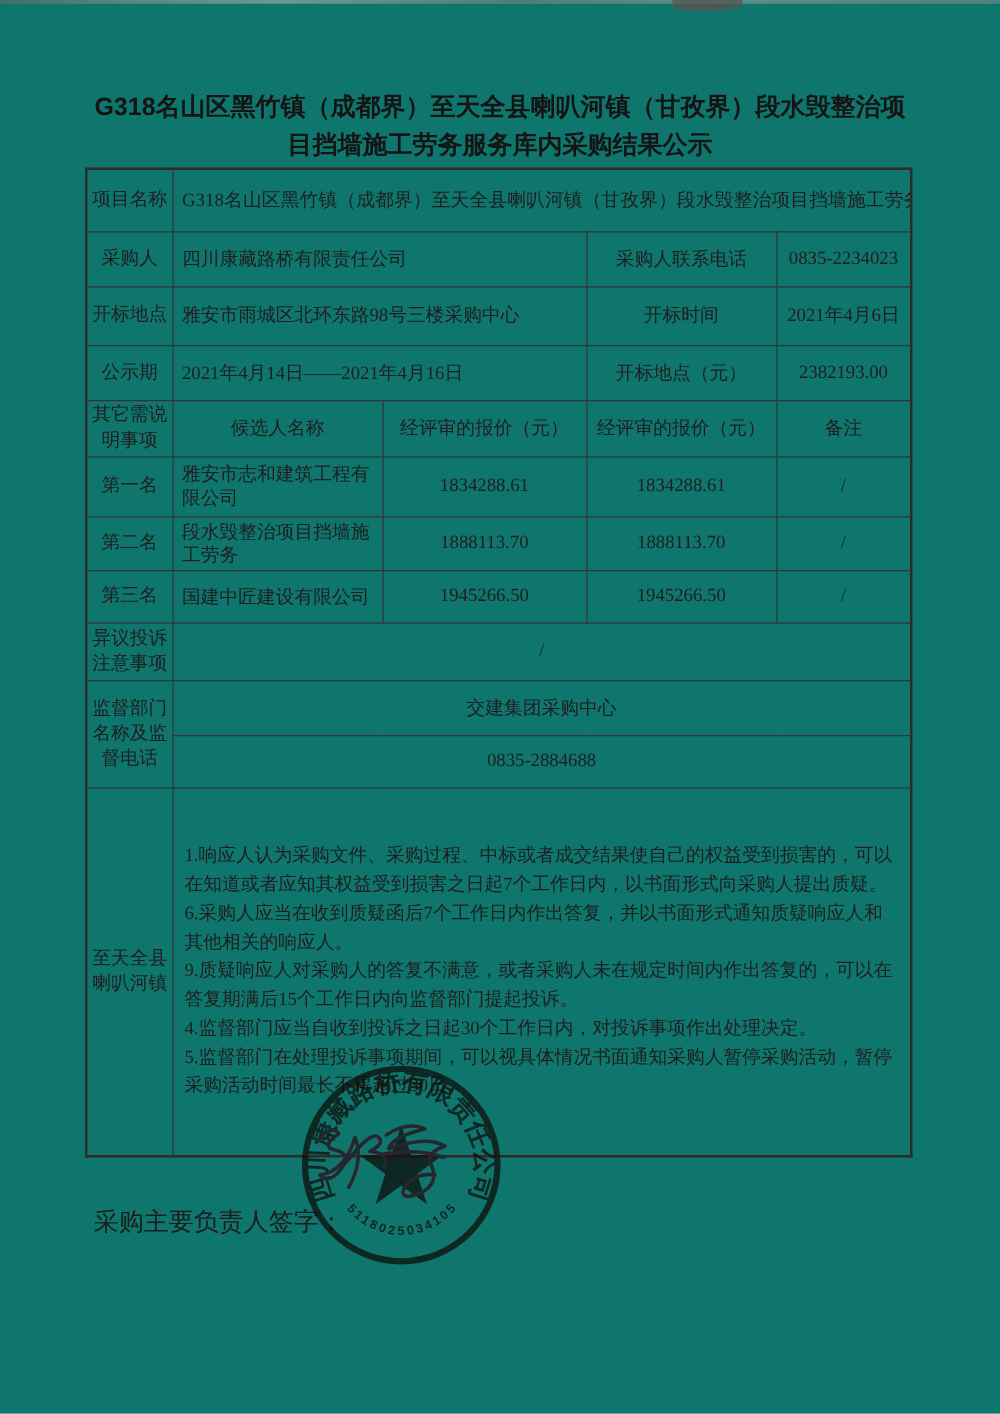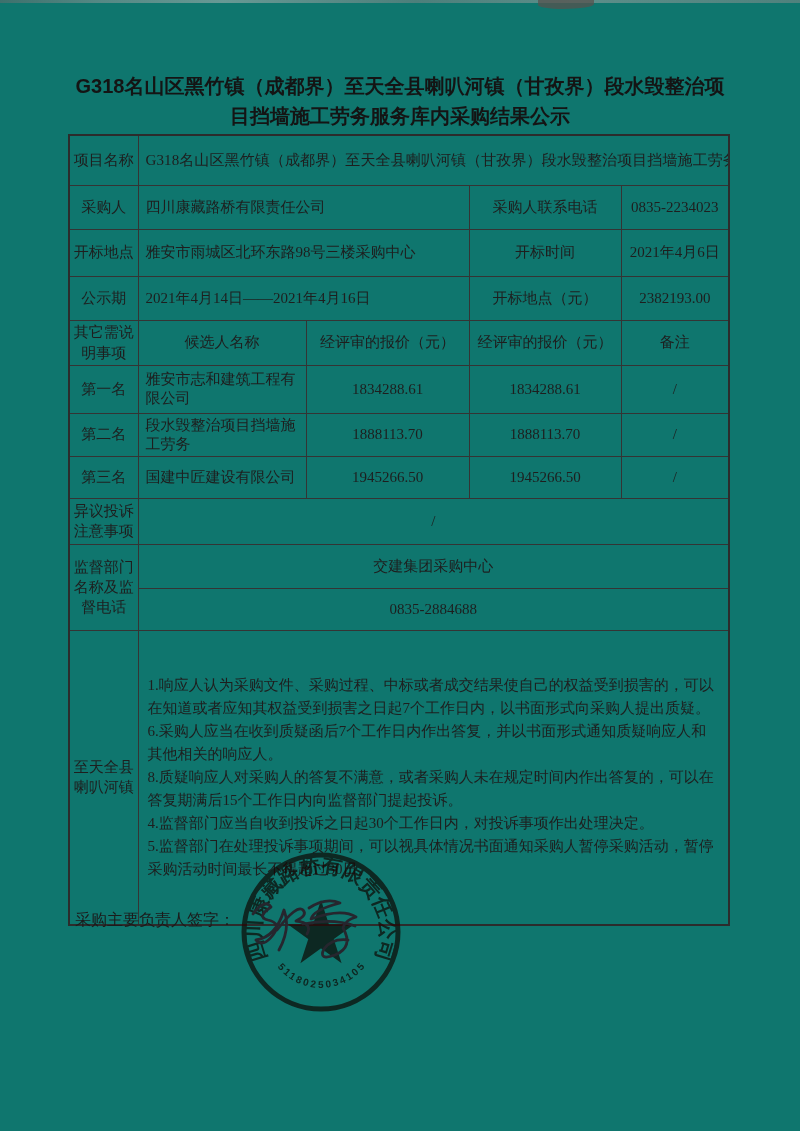--- a/index.html
+++ b/index.html
@@ -63,22 +63,22 @@
   td.nowrap{white-space:nowrap;font-size:14.5px;letter-spacing:.1px;}
   td.obj{
     text-align:left;
     padding:6px 9px;
     font-size:15px;
     line-height:23px;
     border-radius:27px;
   }
   .sig-row{
     position:absolute;
-    left:75px;top:910px;
-    font-size:16px;
+    left:75px;top:964px;
+    font-size:20px;
     color:#1b1b1b;
   }
   .stamp{
     position:absolute;
     left:237px;top:844px;
     mix-blend-mode:multiply;
     opacity:.92;
     z-index:5;
   }
   .signature{
@@ -176,21 +176,21 @@
     </tr>
     <tr style="height:39px">
       <td class="ctr" colspan="4">0835-2884688</td>
     </tr>
 
     <tr style="height:295px">
       <td class="lab">至天全县喇叭河镇</td>
       <td class="obj" colspan="4">
         <div>1.响应人认为采购文件、采购过程、中标或者成交结果使自己的权益受到损害的，可以在知道或者应知其权益受到损害之日起7个工作日内，以书面形式向采购人提出质疑。</div>
         <div>6.采购人应当在收到质疑函后7个工作日内作出答复，并以书面形式通知质疑响应人和其他相关的响应人。</div>
-        <div>8.质疑响应人对采购人的答复不满意，或者采购人未在规定时间内作出答复的，可以在答复期满后15个工作日内向监督部门提起投诉。</div>
+        <div>9.质疑响应人对采购人的答复不满意，或者采购人未在规定时间内作出答复的，可以在答复期满后15个工作日内向监督部门提起投诉。</div>
         <div>4.监督部门应当自收到投诉之日起30个工作日内，对投诉事项作出处理决定。</div>
         <div>5.监督部门在处理投诉事项期间，可以视具体情况书面通知采购人暂停采购活动，暂停采购活动时间最长不得超过30日。</div>
       </td>
     </tr>
   </tbody>
     </table>
 
   <div class="sig-row">
     <span>采购主要负责人签字：</span>
   </div>

